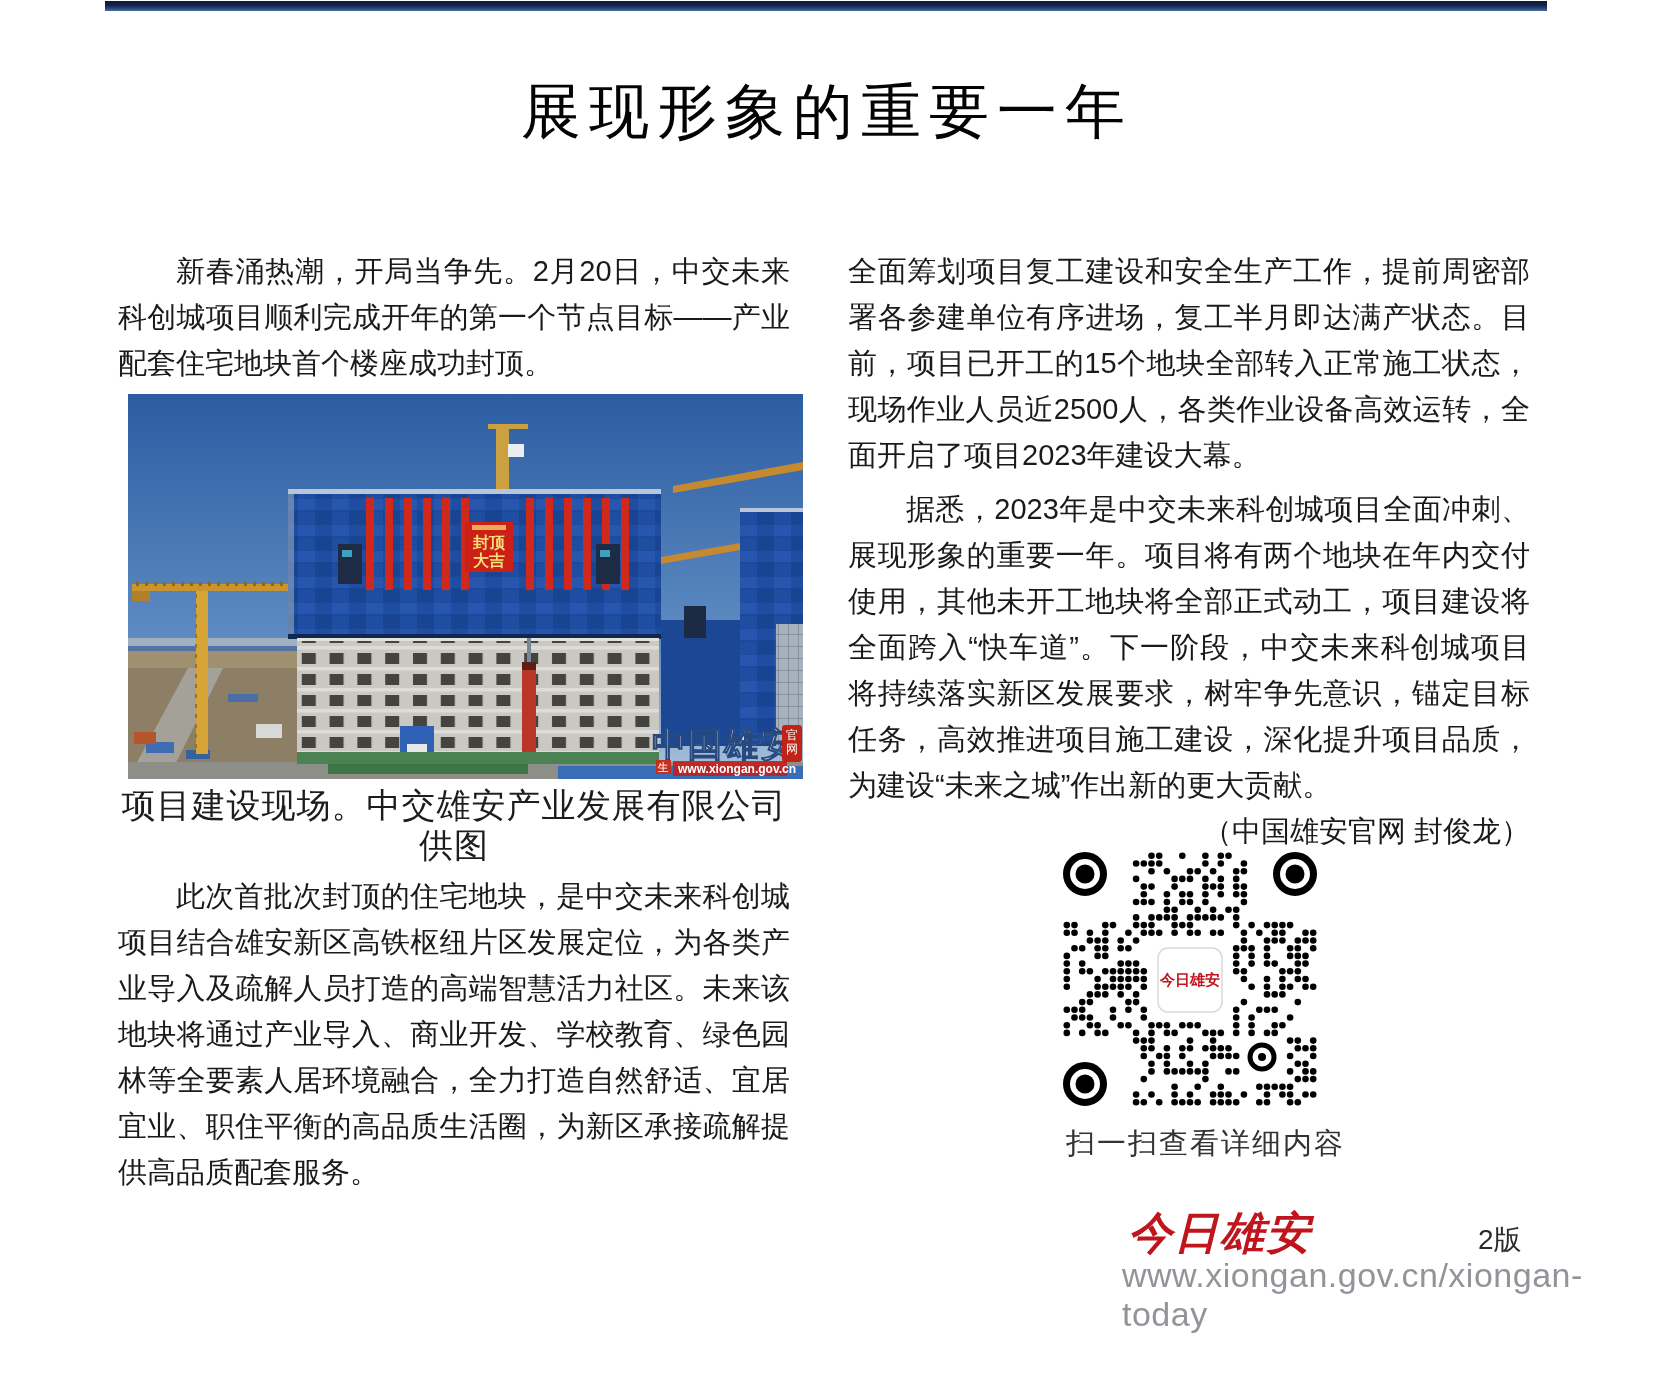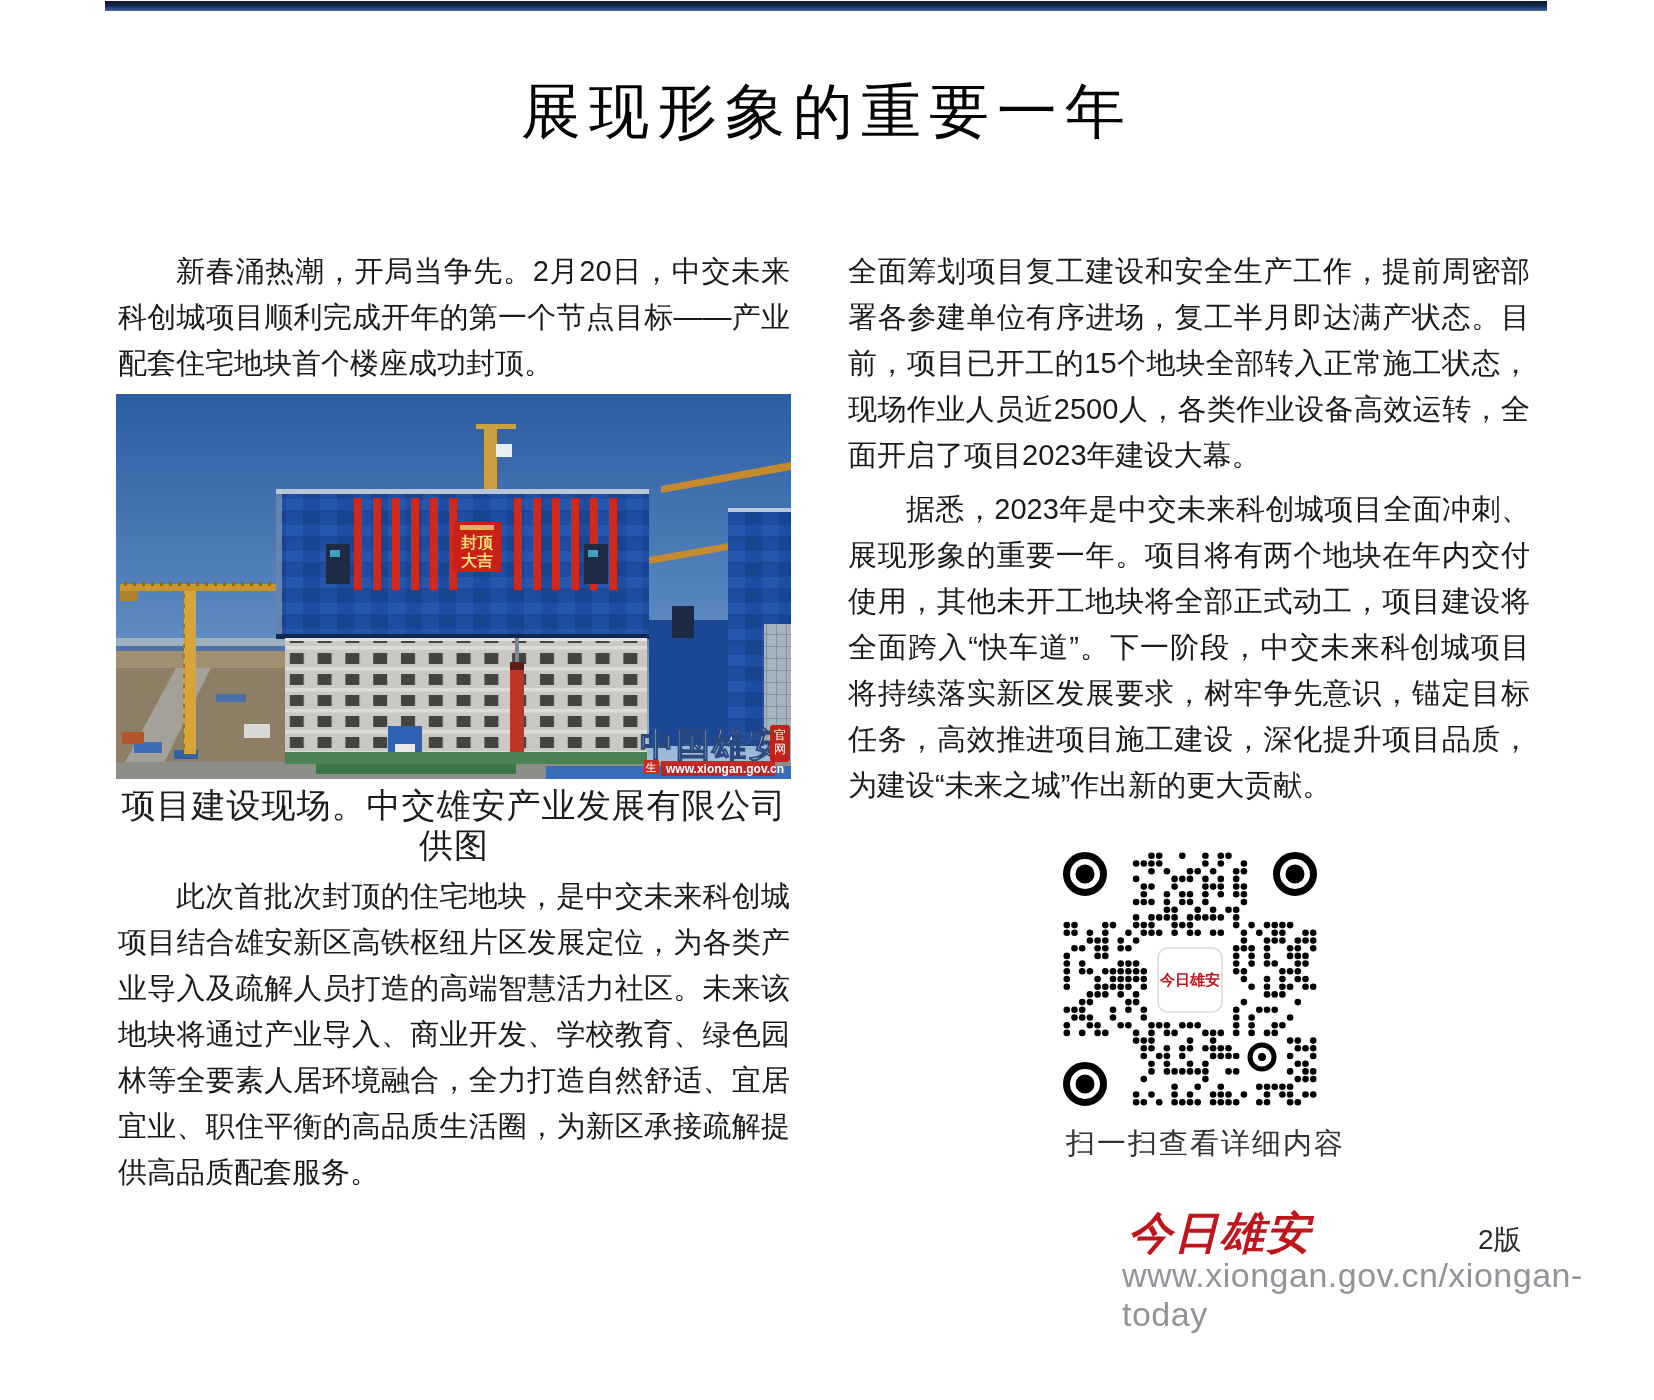--- a/index.html
+++ b/index.html
@@ -14,21 +14,21 @@
     line-height:92px; letter-spacing:8px; color:#030303; }
   .title span { display:block; }
 
   .col { position:absolute; top:240px; font-size:29px; line-height:46px;
     color:#1a1a1a; text-align:justify; text-justify:inter-character; }
   .col p { margin:8px; }
   .indent { text-indent:2em; }
   .left-col { left:110px; width:688px; }
   .right-col { left:840px; width:698px; }
 
-  figure.photo { margin:7px 0 0 6px; padding:0; width:603px; height:385px;
+  figure.photo { margin:7px 0 0 18px; padding:0; width:603px; height:385px;
     position:relative;border-radius:24px; }
   figure.photo svg { display:block; }
 
   .caption { margin-top:6px; text-align:center;
     font-family:Liberation Sans, sans-serif; font-size:34px; line-height:40px;
     color:#1d1d1d; letter-spacing:1px; text-indent:0; }
 
   .p2 { margin-top:8px; }
   .p3 { margin-top:5px; }
   .credit { float:right; text-indent:0; }
@@ -173,20 +173,21 @@
 
   <div class="caption">项目建设现场。中交雄安产业发展有限公司供图</div>
 
   <p class="indent p2">此次首批次封顶的住宅地块，是中交未来科创城项目结合雄安新区高铁枢纽片区发展定位，为各类产业导入及疏解人员打造的高端智慧活力社区。未来该地块将通过产业导入、商业开发、学校教育、绿色园林等全要素人居环境融合，全力打造自然舒适、宜居宜业、职住平衡的高品质生活圈，为新区承接疏解提供高品质配套服务。</p>
 </div>
 
 <div class="col right-col">
   <p>全面筹划项目复工建设和安全生产工作，提前周密部署各参建单位有序进场，复工半月即达满产状态。目前，项目已开工的15个地块全部转入正常施工状态，现场作业人员近2500人，各类作业设备高效运转，全面开启了项目2023年建设大幕。</p>
   <p class="indent p2">
     <span>据悉，2023年是中交未来科创城项目全面冲刺、展现形象的重要一年。项目将有两个地块在年内交付使用，其他未开工地块将全部正式动工，项目建设将全面跨入“快车道”。下一阶段，中交未来科创城项目将持续落实新区发展要求，树牢争先意识，锚定目标任务，高效推进项目施工建设，深化提升项目品质，为建设“未来之城”作出新的更大贡献。</span>
+    <span class="credit">（中国雄安官网 封俊龙）</span>
   </p>
 </div>
 
 <div class="qr">
   <svg width="254" height="254" viewBox="0 0 254 254">
     <rect x="0" y="0" width="254" height="254" fill="#ffffff"></rect>
     <g id="qr-dots" fill="#000000">
         <circle cx="3.8" cy="73.1" r="3.3"></circle>
         <circle cx="3.8" cy="80.8" r="3.3"></circle>
         <circle cx="3.8" cy="103.9" r="3.3"></circle>

